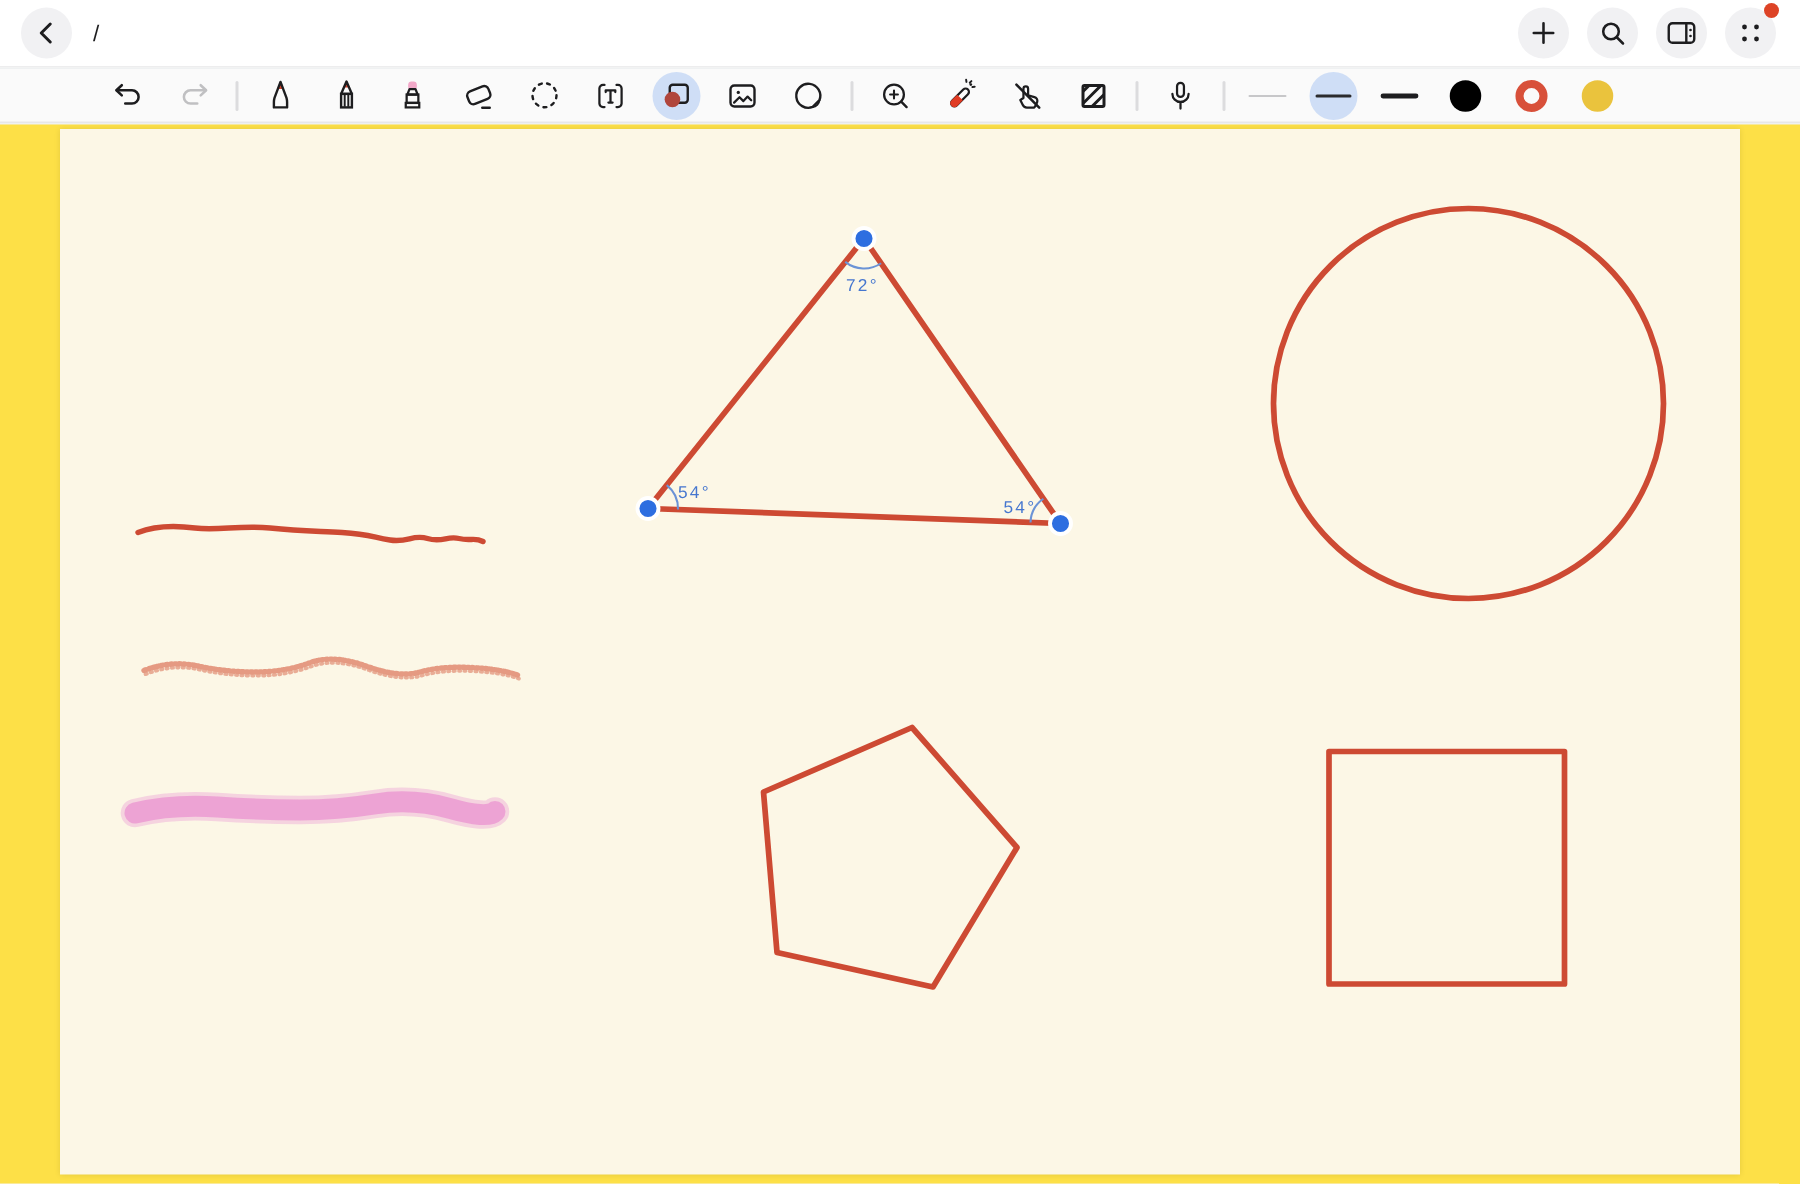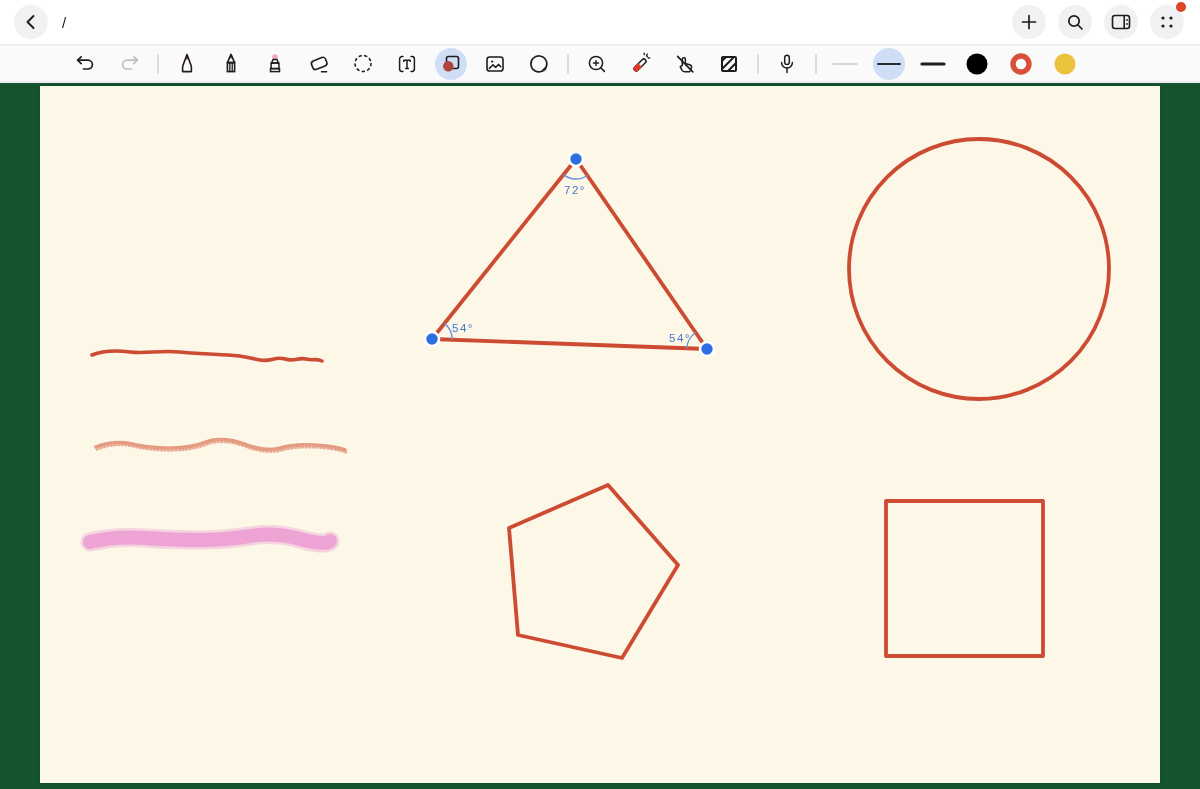--- a/index.html
+++ b/index.html
@@ -35,21 +35,21 @@
     width: 32px; height: 32px; border: none; background: transparent; cursor: pointer;
     display: flex; align-items: center; justify-content: center; border-radius: 50%;
     flex: 0 0 auto; padding: 0;
   }
   .tool-btn.selected { background: #cfdef6; }
   .tb-divider { width: 2px; height: 20px; background: #dcdcde; border-radius: 1px; flex: 0 0 auto; }
 
   
   .canvas-area {
     position: absolute; left: 0; top: 83px; width: 1200px; height: 706px;
-    background: #14532d;
+    background: #fde047;
   }
   .note-page {
     position: absolute; left: 40px; top: 3px; width: 1120px; height: 697px;
     background: #fcf7e6; box-shadow: 0 0 4px rgba(0,0,0,0.10);
   }
   .note-page svg { display: block; }
 
   .angle-label {
     font-family: "Liberation Sans", sans-serif; font-size: 11.5px;
     fill: #4576cf; letter-spacing: 1.5px;

